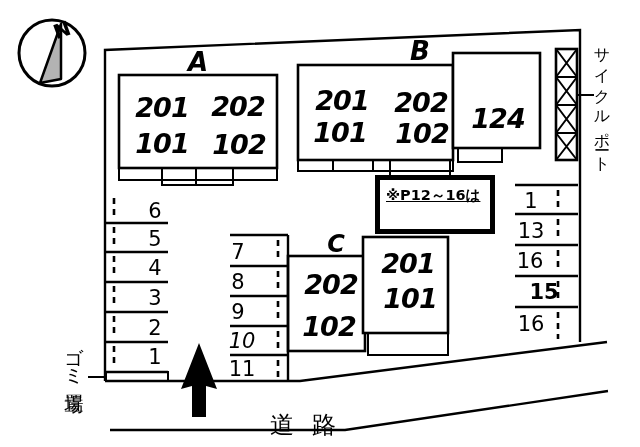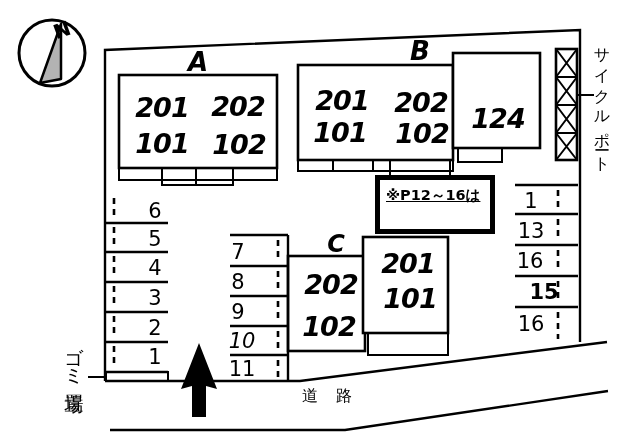--- a/index.html
+++ b/index.html
@@ -10,21 +10,21 @@
   .bx{stroke:#000;fill:#ffffff;stroke-width:2.6px;}
   .thin{stroke:#000;fill:none;stroke-width:2px;}
   .dash{stroke:#000;fill:none;stroke-width:2.6px;stroke-dasharray:6 5;}
   .lbl{position:absolute;transform:translate(-50%,-50%);white-space:nowrap;}
   .room{font:italic bold 27px "DejaVu Sans",sans-serif;letter-spacing:-1px;}
   .bldg{font:italic bold 26px "DejaVu Sans",sans-serif;}
   .pnum{font:21px "DejaVu Sans",sans-serif;}
   .vtext{position:absolute;writing-mode:vertical-rl;white-space:nowrap;}
   #cycle-label{left:591px;top:36px;font-size:16px;letter-spacing:3px;}
   #garbage-label{left:62px;top:334px;font-size:19px;letter-spacing:1px;}
-  #road-label{left:312px;top:396px;font-size:16px;letter-spacing:18px;margin-left:24px;}
+  #road-label{left:312px;top:425px;font-size:24px;letter-spacing:18px;}
   #north-label{left:62px;top:30px;font:bold 20px "DejaVu Sans",sans-serif;
                transform:translate(-50%,-50%) rotate(-20deg);}
   #note-box{position:absolute;left:375px;top:175px;width:120px;height:59px;
             box-sizing:border-box;border:5px solid #000;background:#fff;
             padding:3px 0 0 6px;text-decoration:underline;}
   #note-box div{font:bold 14.5px "DejaVu Sans",sans-serif;line-height:24px;white-space:nowrap;}
 </style>
 </head>
 <body>
 

